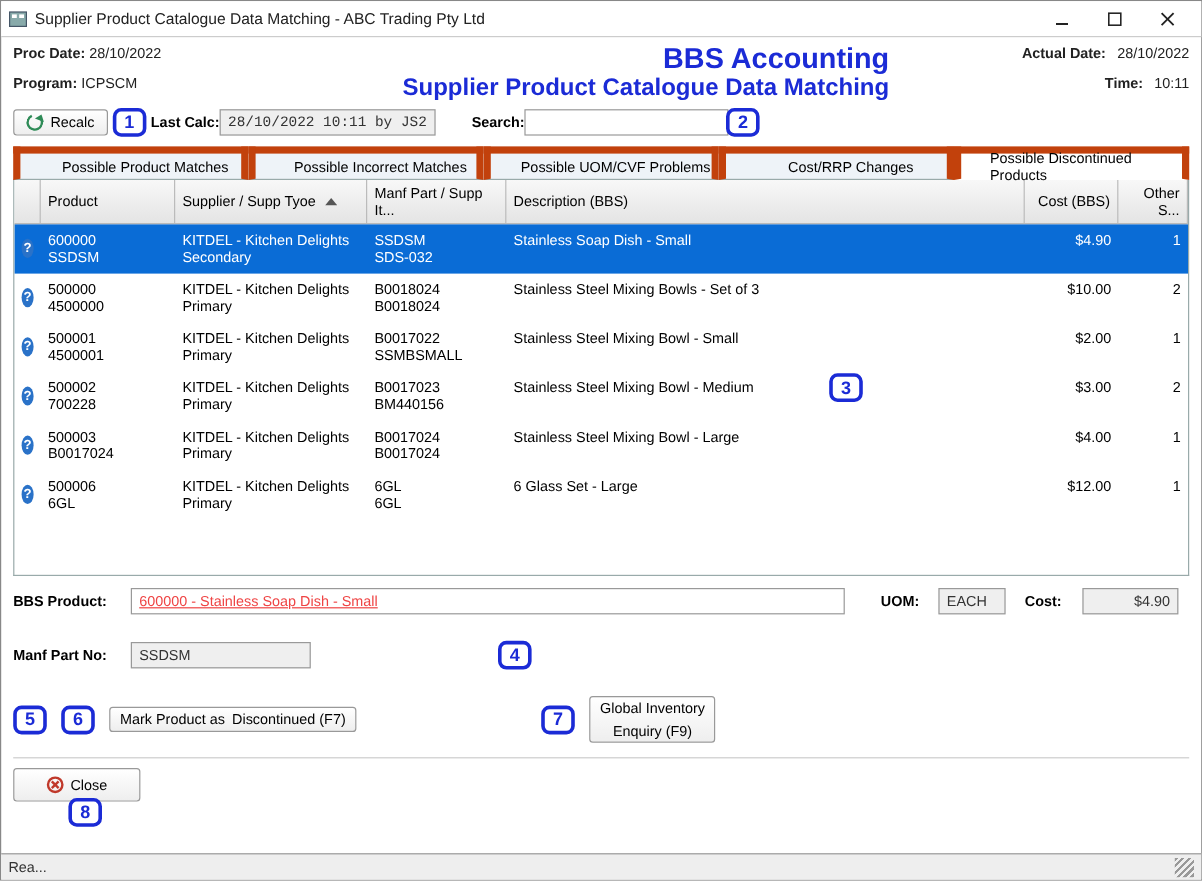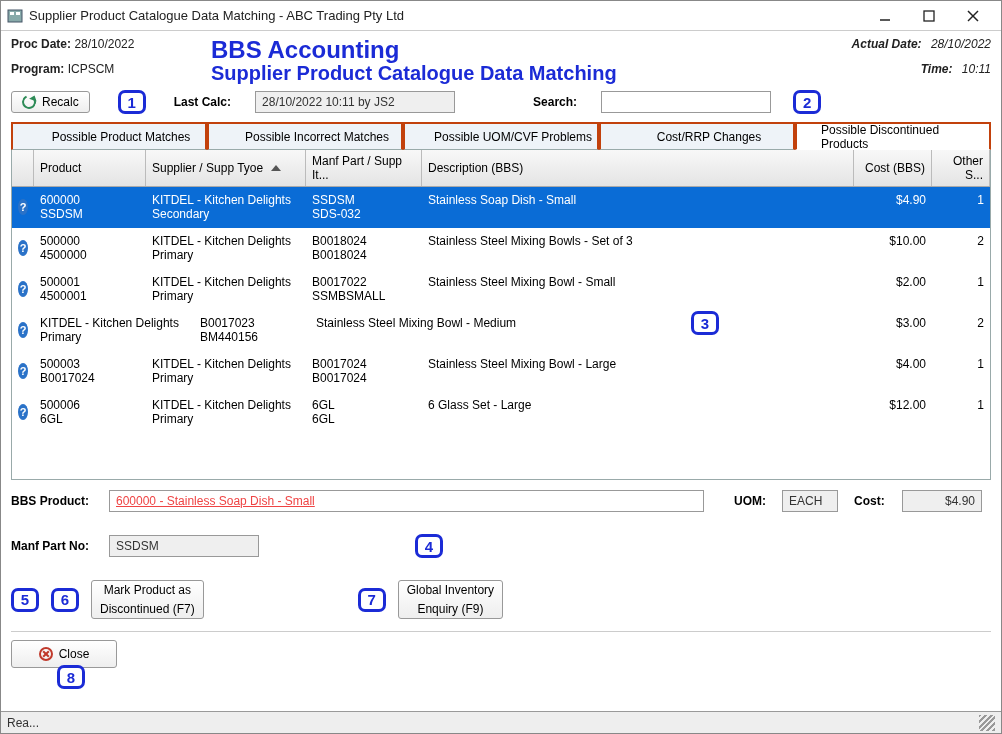--- a/index.html
+++ b/index.html
@@ -6,33 +6,33 @@
   body { margin: 0; background: #fff; }
   .window { width: 1002px; height: 734px; border: 1px solid #888; display: flex; flex-direction: column; background: #fff; position: relative; }
   .titlebar { height: 30px; display: flex; align-items: center; padding: 0 6px; border-bottom: 1px solid #ccc; background: #fff; }
   .titlebar .icon { width: 16px; height: 16px; margin-right: 6px; }
   .titlebar .title { flex: 1; font-size: 13px; color: #222; }
   .winbtn { width: 44px; height: 28px; display: flex; align-items: center; justify-content: center; cursor: pointer; }
   .winbtn svg { width: 12px; height: 12px; }
   .client { flex: 1; display: flex; flex-direction: column; padding: 6px 10px 0 10px; position: relative; }
   .hdrrow1 { display: flex; font-size: 12px; color: #222; }
   .hdrrow1 .left { width: 200px; }
-  .hdrrow1 .center { flex: 1; text-align: left; }
-  .hdrrow1 .right { width: 250px; text-align: right; font-style: italic; }
+  .hdrrow1 .center { flex: 1; text-align: right; }
+  .hdrrow1 .right { width: 250px; text-align: right; }
   .lbl { display:inline-block; font-weight: bold; font-size: 12px; }
   .val { display:inline-block; font-size: 12px; text-align: center; }
   .mega1 { font-size: 24px; font-weight: bold; color: #1b2bd6; line-height: 1.05; }
   .mega2 { font-size: 20px; font-weight: bold; color: #1b2bd6; line-height: 1.1; }
-  .toolbar { display: flex; align-items: center; gap: 24px; margin-top: 6px; font-size: 12px; }
+  .toolbar { display: flex; align-items: center; gap: 0; margin-top: 6px; font-size: 12px; }
   .btn { display:inline-flex; align-items:center; justify-content:center; background: linear-gradient(#fff,#eee); border:1px solid #999; border-radius:3px; padding:3px 10px; font-size:12px; cursor:pointer; gap:6px; }
   .btn.big { padding: 6px 14px; }
   .txtbox { border:1px solid #999; background:#fff; height:22px; padding:2px 6px; font-size:12px; }
   .txtbox.ro { background:#efefef; color:#333; }
   .tabs { display: flex; margin-top:8px; font-size:12px; height:28px; }
-  .tab { flex:1; border:2px solid #c2410c; border-bottom:1px solid #9aa; background:#eef3f8; display:flex; align-items:center; justify-content:center; cursor:pointer;padding-left:24px; }
+  .tab { flex:1; border:6px solid #c2410c; border-bottom:1px solid #9aa; background:#eef3f8; display:flex; align-items:center; justify-content:center; cursor:pointer;padding-left:24px; }
   .tab.sel { background:#fff; border-bottom:1px solid #fff; position:relative; z-index:2; }
   .gridwrap { border:1px solid #9aa; border-top:none; height:330px; overflow:hidden; }
   .gridhead { display:flex; background: linear-gradient(#f8f8f8,#e4e4e4); border-bottom:1px solid #aaa; font-size:12px; }
   .gh { border-right:1px solid #bbb; padding:4px 6px; display:flex; align-items:center; gap:4px; }
   .gridbody { font-size:12px; }
   .grow { display:flex; border-bottom:1px solid transparent; padding:4px 0; }
   .grow.sel { background:#0a6cd6; color:#fff; }
   .gc { padding:2px 6px; }
   .w-icon { width:22px; display:flex; align-items:center; justify-content:center; }
   .w-prod { width:112px; }
@@ -119,21 +119,21 @@
       </div>
     </div>
 
     <div class="toolbar">
       <button class="btn">
         <span class="refreshicn"></span>
         <span>Recalc</span>
       </button>
       <div class="callout" style="position:static;margin:0 4px">1</div>
       <span class="lbl">Last Calc:</span>
-      <input class="txtbox ro" style="width: 200px;" readonly="" value="28/10/2022 10:11 by JS2">
+      <input class="txtbox ro" style="width: 180px; font-family: Liberation Mono, monospace;" readonly="" value="28/10/2022 10:11 by JS2">
       <span style="width:30px"></span>
       <span class="lbl">Search:</span>
       <input class="txtbox" style="width: 170px;" value="">
       <div class="callout" style="position:static;margin-left:-2px">2</div>
     </div>
 
     <div class="tabs">
       <div class="tab">Possible Product Matches</div>
       <div class="tab">Possible Incorrect Matches</div>
       <div class="tab">Possible UOM/CVF Problems</div>
@@ -185,20 +185,21 @@
             <div class="gc w-supp">KITDEL - Kitchen Delights<br>Primary</div>
             <div class="gc w-manf">B0017022<br>SSMBSMALL</div>
             <div class="gc w-desc">Stainless Steel Mixing Bowl - Small</div>
             <div class="gc w-cost">$2.00</div>
             <div class="gc w-oth">1</div>
           </div>
           <div class="grow">
             <div class="gc w-icon">
               <span class="infoicon">?</span>
             </div>
+            <div class="gc w-prod">500002<br>700228</div>
             <div class="gc w-supp">KITDEL - Kitchen Delights<br>Primary</div>
             <div class="gc w-manf">B0017023<br>BM440156</div>
             <div class="gc w-desc">Stainless Steel Mixing Bowl - Medium</div>
             <div class="gc w-cost">$3.00</div>
             <div class="gc w-oth">2</div>
           </div>
           <div class="grow">
             <div class="gc w-icon">
               <span class="infoicon">?</span>
             </div>
@@ -238,21 +239,21 @@
     <div class="formrow" style="margin-top:22px">
       <span class="lbl">Manf Part No:</span>
       <input class="txtbox ro" style="width: 150px;" readonly="" value="SSDSM">
       <span style="width:140px"></span>
       <div class="callout" style="position:static">4</div>
     </div>
 
     <div class="formrow" style="margin-top:22px; gap:12px">
       <div class="callout" style="position:static">5</div>
       <div class="callout" style="position:static">6</div>
-      <button class="btn" style="flex-direction:column;line-height:1.05;padding:3px 8px">
+      <button class="btn" style="flex-direction:row;line-height:1.05;padding:3px 8px">
         <span>Mark Product as</span>
         <span>Discontinued (F7)</span>
       </button>
       <span style="width:130px"></span>
       <div class="callout" style="position:static">7</div>
       <button class="btn" style="flex-direction:column;line-height:1.05;padding:3px 8px">
         <span>Global Inventory</span>
         <span>Enquiry (F9)</span>
       </button>
     </div>

